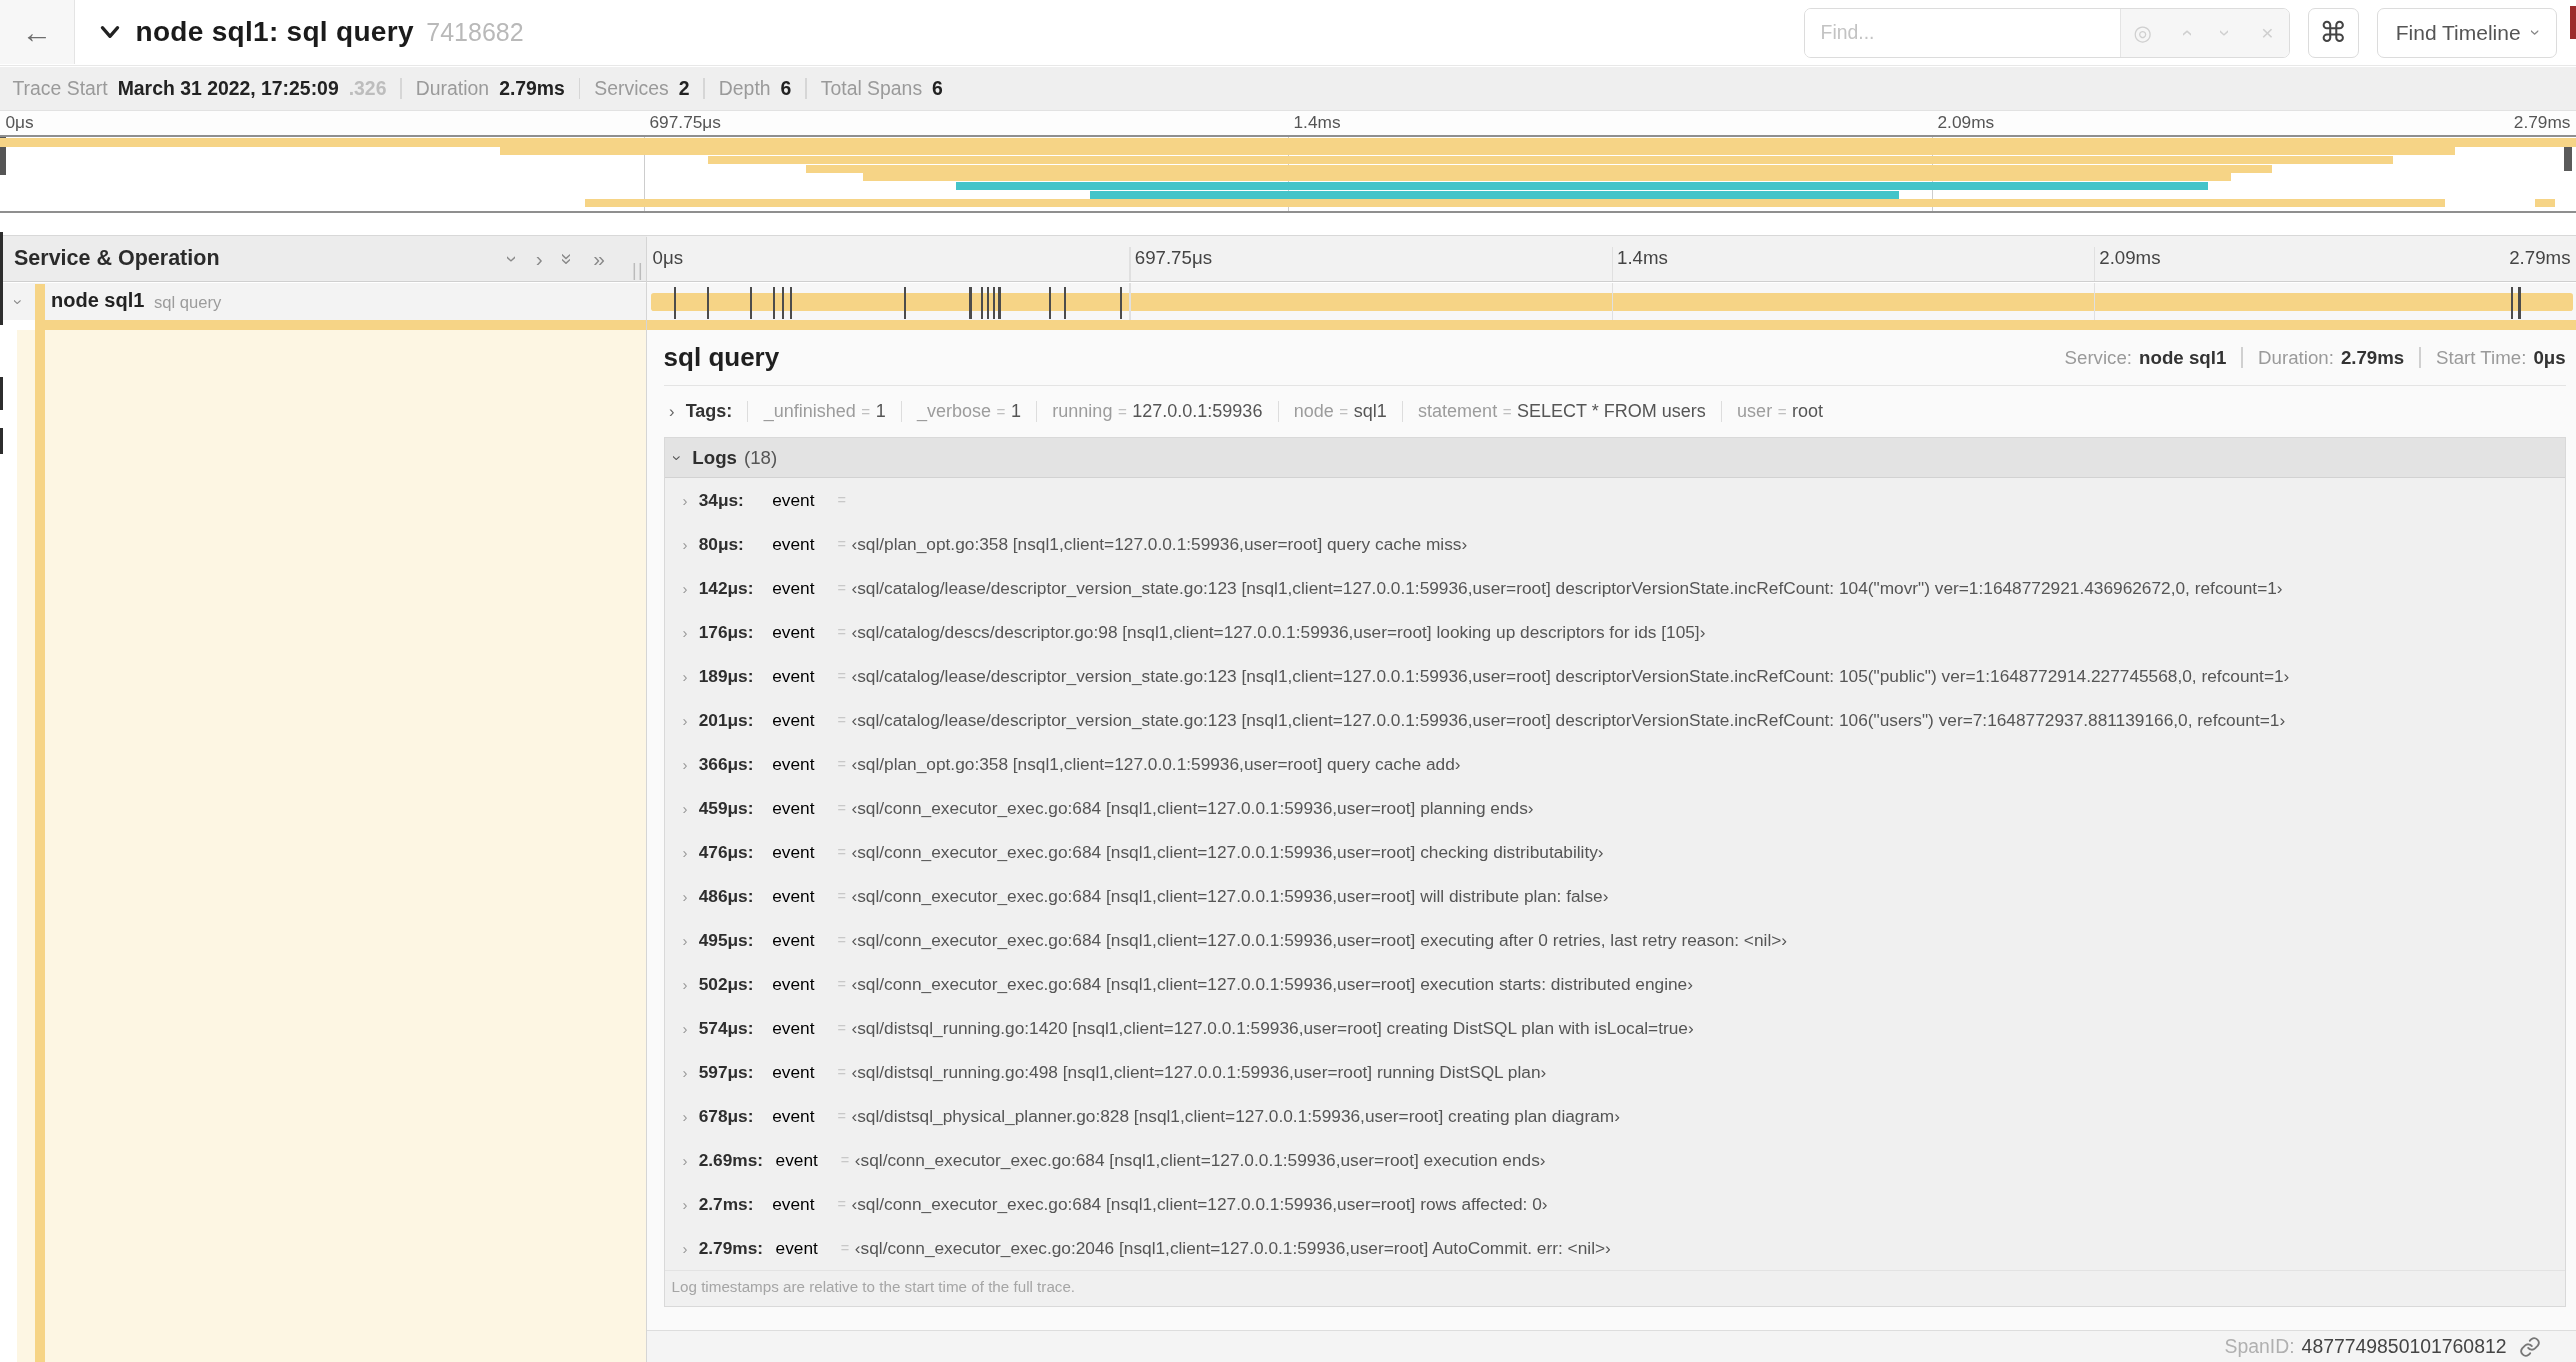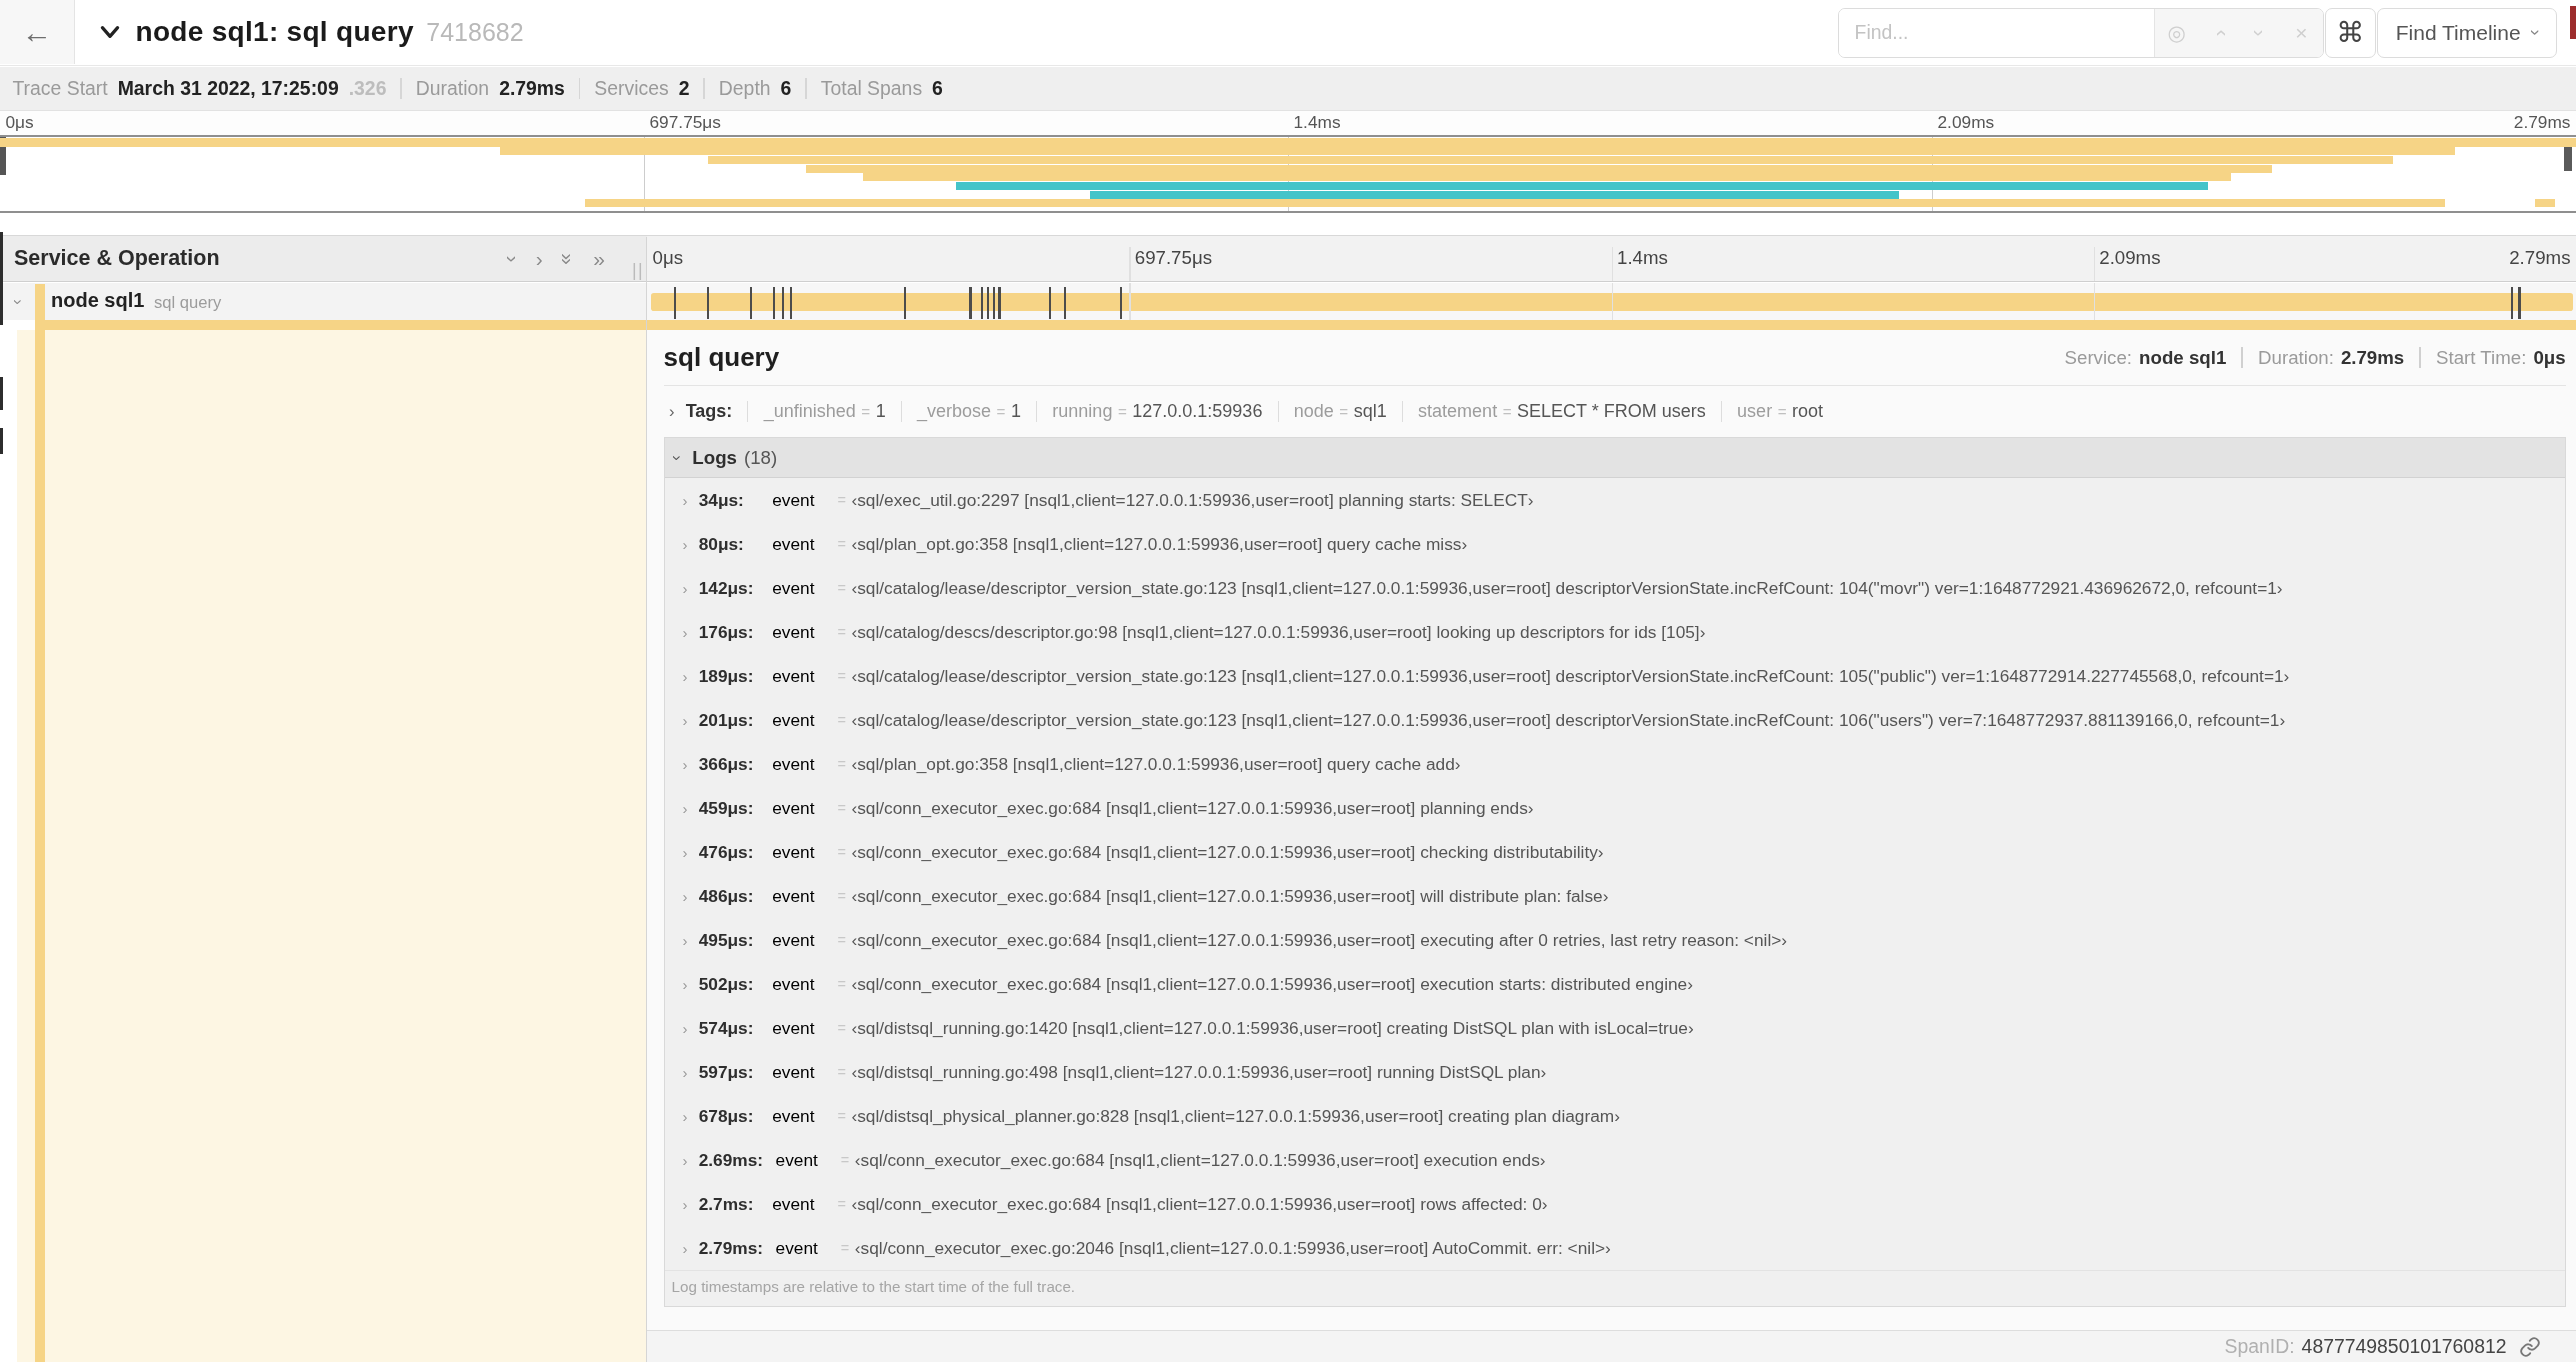--- a/index.html
+++ b/index.html
@@ -6,21 +6,21 @@
   html,body { width:2576px; height:1363px; overflow:hidden; background:#fff;
     font-family:"Liberation Sans", sans-serif; color:#333; }
 
   
   .topbar { position:absolute; left:0; top:0; width:2576px; height:66px; background:#fff; border-bottom:1.4px solid #e8e8e8; }
   .back-btn { position:absolute; left:0; top:0; width:75px; height:64px; background:#f7f7f7; border-right:1.4px solid #e4e4e4; display:flex; align-items:center; justify-content:center; font-size:30.5px; color:#6e6e6e; cursor:pointer; }
   .title-wrap { position:absolute; left:97px; top:0; height:64px; display:flex; align-items:center; gap:12.5px; }
   .title-chev svg { width:26px; height:26px; display:block; }
   .page-title { font-size:28px; font-weight:bold; color:#1b1b1b; letter-spacing:0.3px; }
   .trace-id { font-size:25px; color:#b9b9b9; }
-  .topbar-right { position:absolute; right:19.4px; top:7.6px; height:50px; display:flex; gap:1px; }
+  .topbar-right { position:absolute; right:19.4px; top:7.6px; height:50px; display:flex; gap:18px; }
   .find-group { display:flex; height:50px; border:1.4px solid #dcdcdc; border-radius:7px; overflow:hidden; background:#fff; }
   .find-input { width:315px; height:100%; border:none; outline:none; padding:0 15.2px; font-size:19.4px; color:#555; font-family:"Liberation Sans",sans-serif; }
   .find-input::placeholder { color:#c3c3c3; }
   .find-btns { display:flex; align-items:center; background:#f6f6f6; border-left:1.4px solid #e4e4e4; padding:0 9.7px; gap:18px; color:#cfcfcf; font-size:21px; }
   .find-btns span { width:23.5px; text-align:center; }
   .rot90 { display:inline-block; transform:rotate(90deg); }
   .rot-90 { display:inline-block; transform:rotate(-90deg); }
   .cmd-btn { width:51px; height:50px; border:1.4px solid #dcdcdc; border-radius:7px; background:#fff; font-size:28px; color:#444; display:flex; align-items:center; justify-content:center; cursor:pointer; }
   .view-btn { height:50px; border:1.4px solid #dcdcdc; border-radius:7px; background:#fff; font-size:21px; color:#555; display:flex; align-items:center; gap:11px; padding:0 18px; cursor:pointer; }
   .view-btn .vchev { font-size:18px; color:#888; }
@@ -310,21 +310,20 @@
       <span class="logs-chev"><span class="rot90">›</span></span>
       <span class="logs-title">Logs</span>
       <span class="logs-count">(18)</span>
     </div>
     <div id="log-list">
         <div class="log-entry">
           <span class="log-chev">›</span>
           <span class="log-time">34μs:</span>
           <span class="log-field">event</span>
           <span class="log-eq">=</span>
-          <span class="log-value">‹sql/exec_util.go:2297 [nsql1,client=127.0.0.1:59936,user=root] planning starts: SELECT›</span>
         </div>
         <div class="log-entry">
           <span class="log-chev">›</span>
           <span class="log-time">80μs:</span>
           <span class="log-field">event</span>
           <span class="log-eq">=</span>
           <span class="log-value">‹sql/plan_opt.go:358 [nsql1,client=127.0.0.1:59936,user=root] query cache miss›</span>
         </div>
         <div class="log-entry">
           <span class="log-chev">›</span>

